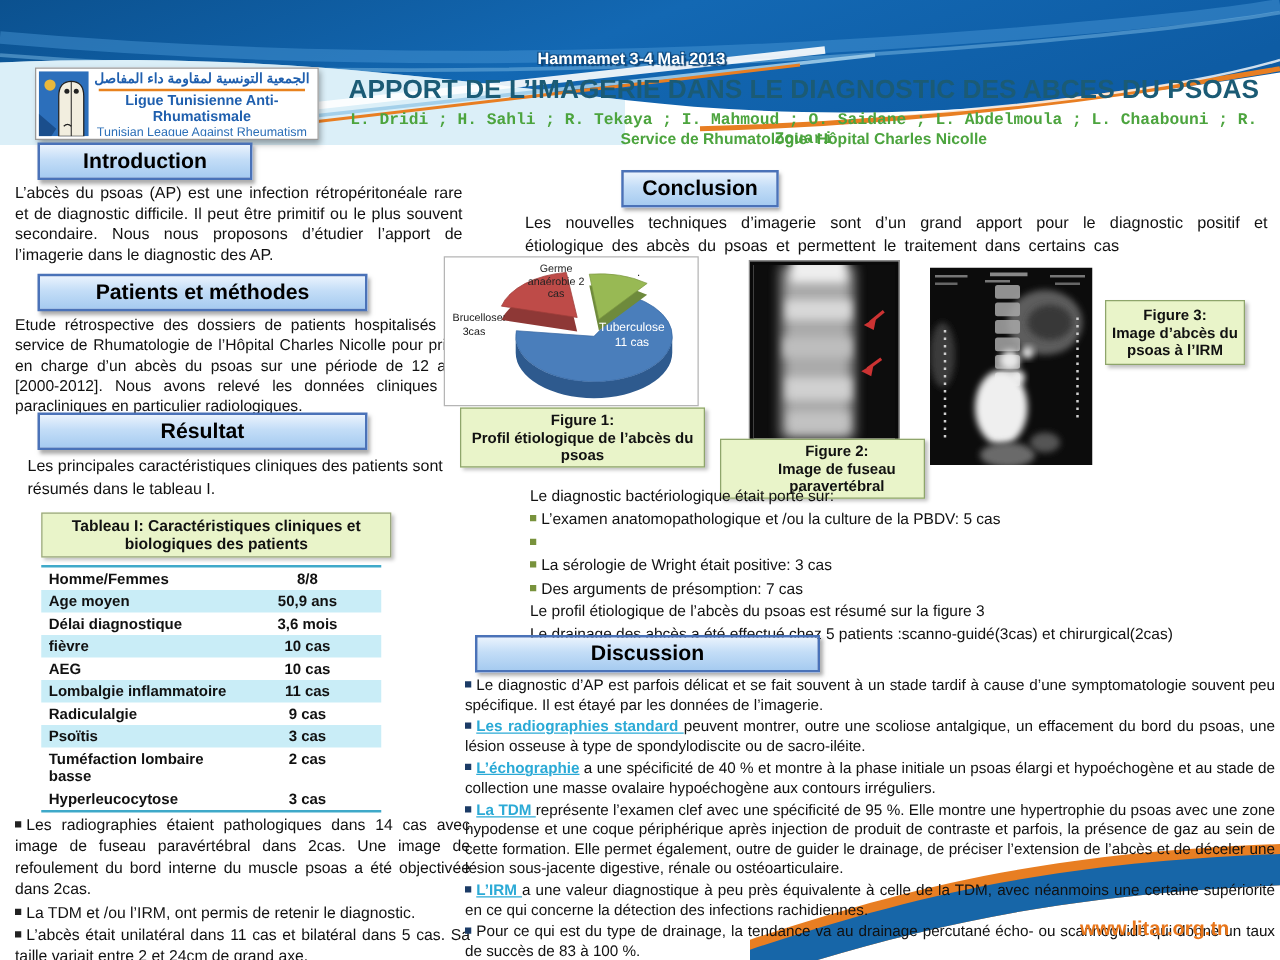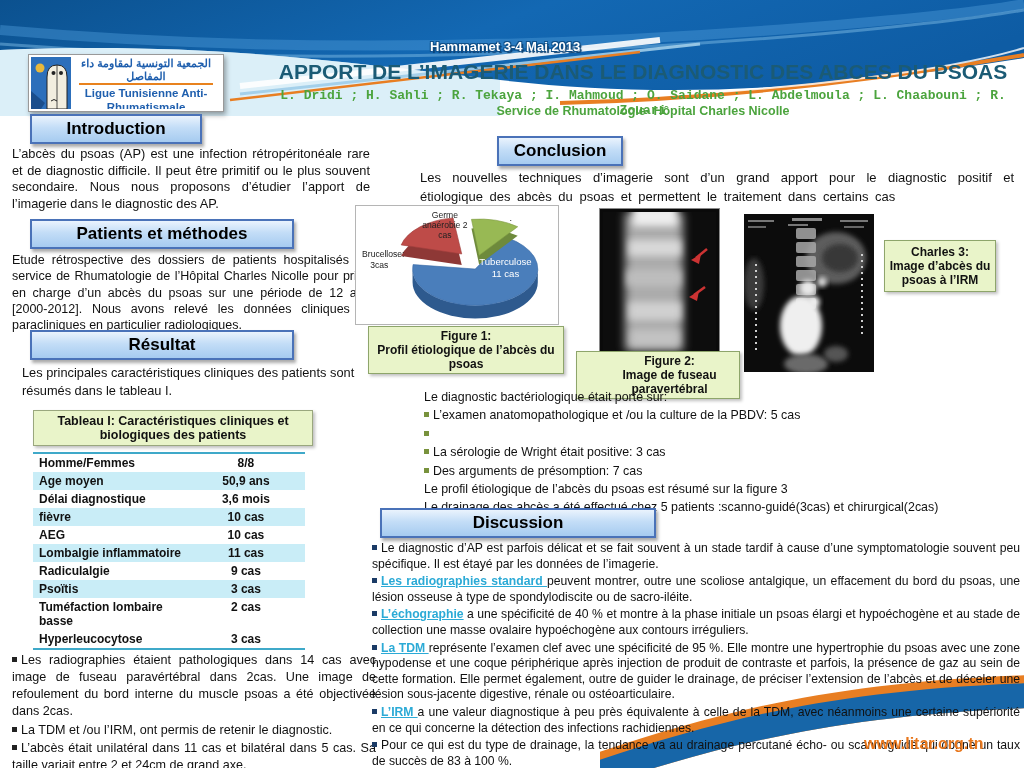--- a/index.html
+++ b/index.html
@@ -9,21 +9,21 @@
   
   #banner-svg{position:absolute;left:0;top:0;z-index:0;}
   .banner-txt{color:#fff;font-weight:bold;
     text-shadow:-1px -1px 0 #0F4E86,1px -1px 0 #0F4E86,-1px 1px 0 #0F4E86,2px 2px 1px #0B3E6E;}
   #congress{left:20px;top:4px;white-space:nowrap;}
   .c-num{font-size:38px;letter-spacing:-2px;}
   .c-eme{position:absolute;left:26px;top:-3px;font-size:12px;}
   .c-title{font-size:25px;margin-left:6px;}
   #congress-date{left:430px;top:39px;font-size:13px;}
   
-  #logo-box{left:28px;top:54px;width:196px;height:58px;background:#fff;border:1px solid #999;
+  #logo-box{left:28px;top:54px;width:227px;height:58px;background:#fff;border:1px solid #999;
             box-shadow:2px 3px 5px rgba(0,0,0,.35);display:flex;align-items:stretch;padding:2px;box-sizing:border-box;}
   #logo-texts{flex:1;text-align:center;line-height:1.15;overflow:hidden;}
   .logo-ar{color:#1F5FAE;font-size:11px;font-weight:bold;direction:rtl;}
   .logo-rule{border:none;border-top:2px solid #E8821E;margin:1px 8px 2px 8px;}
   .logo-fr{color:#1F5FAE;font-weight:bold;font-size:11.5px;}
   .logo-en{color:#2C6FB7;font-size:10px;}
   #poster-title{left:268px;top:60px;width:750px;text-align:center;color:#1B5B75;
                 font-size:21px;font-weight:bold;}
   #poster-authors{left:268px;top:88px;width:750px;text-align:center;color:#4CA43E;
                   font-size:13px;font-weight:bold;font-family:Liberation Mono, monospace;}
@@ -273,21 +273,21 @@
       <circle cx="78" cy="68" r="5" fill="#dddddd" filter="url(#b3)"></circle>
       <circle cx="70" cy="88" r="6" fill="#eeeeee" filter="url(#b3)"></circle>
       <ellipse cx="57" cy="112" rx="21" ry="30" fill="#efefef" filter="url(#b3)"></ellipse>
       <ellipse cx="62" cy="150" rx="22" ry="10" fill="#6a6a6a" filter="url(#b3)"></ellipse>
       <ellipse cx="92" cy="140" rx="12" ry="8" fill="#555555" filter="url(#b3)"></ellipse>
       <line x1="12" y1="50" x2="12" y2="140" stroke="#cfcfcf" stroke-width="2" stroke-dasharray="2,4"></line>
       <line x1="118" y1="40" x2="118" y2="120" stroke="#cfcfcf" stroke-width="2" stroke-dasharray="2,4"></line>
     </svg>
   </div>
   <div id="fig3-caption" class="abs caption">
-    <span>Charles 3:</span>
+    <span>Figure 3:</span>
     <span>Image d’abcès du psoas à l’IRM</span>
   </div>
 
   <div id="bacterio" class="abs">
     <p>Le diagnostic bactériologique était porté sur:</p>
     <p><span class="sq olive"></span><span>L’examen anatomopathologique et /ou la culture de la PBDV: 5 cas</span></p>
     <p><span class="sq olive"></span></p>
     <p><span class="sq olive"></span><span>La sérologie de Wright était positive: 3 cas</span></p>
     <p><span class="sq olive"></span><span>Des arguments de présomption: 7 cas</span></p>
     <p>Le profil étiologique de l’abcès du psoas est résumé sur la figure 3</p>

